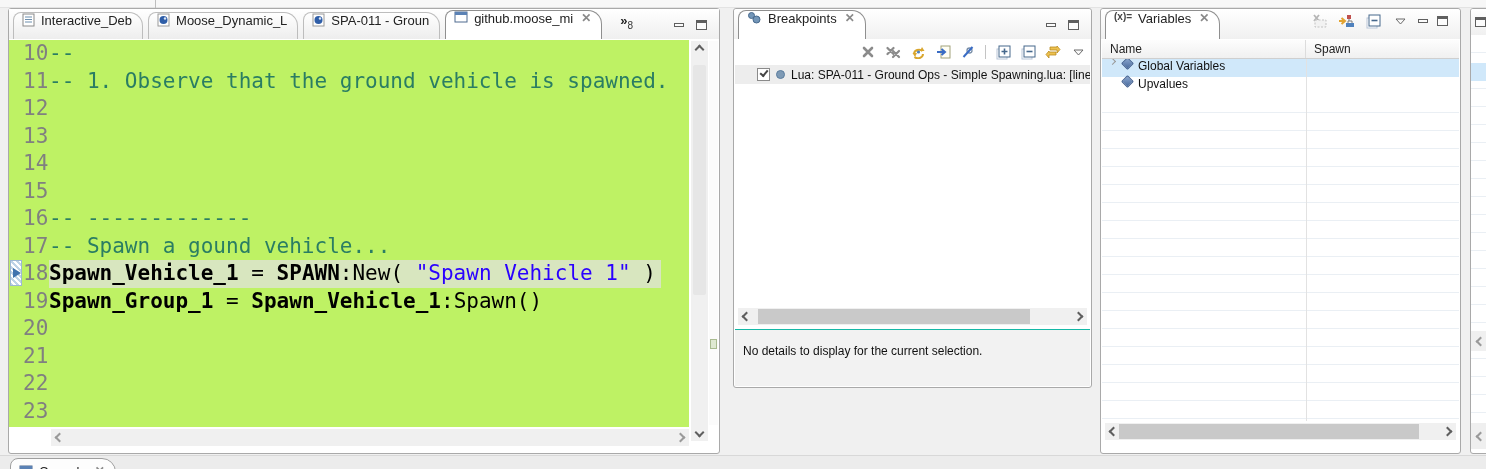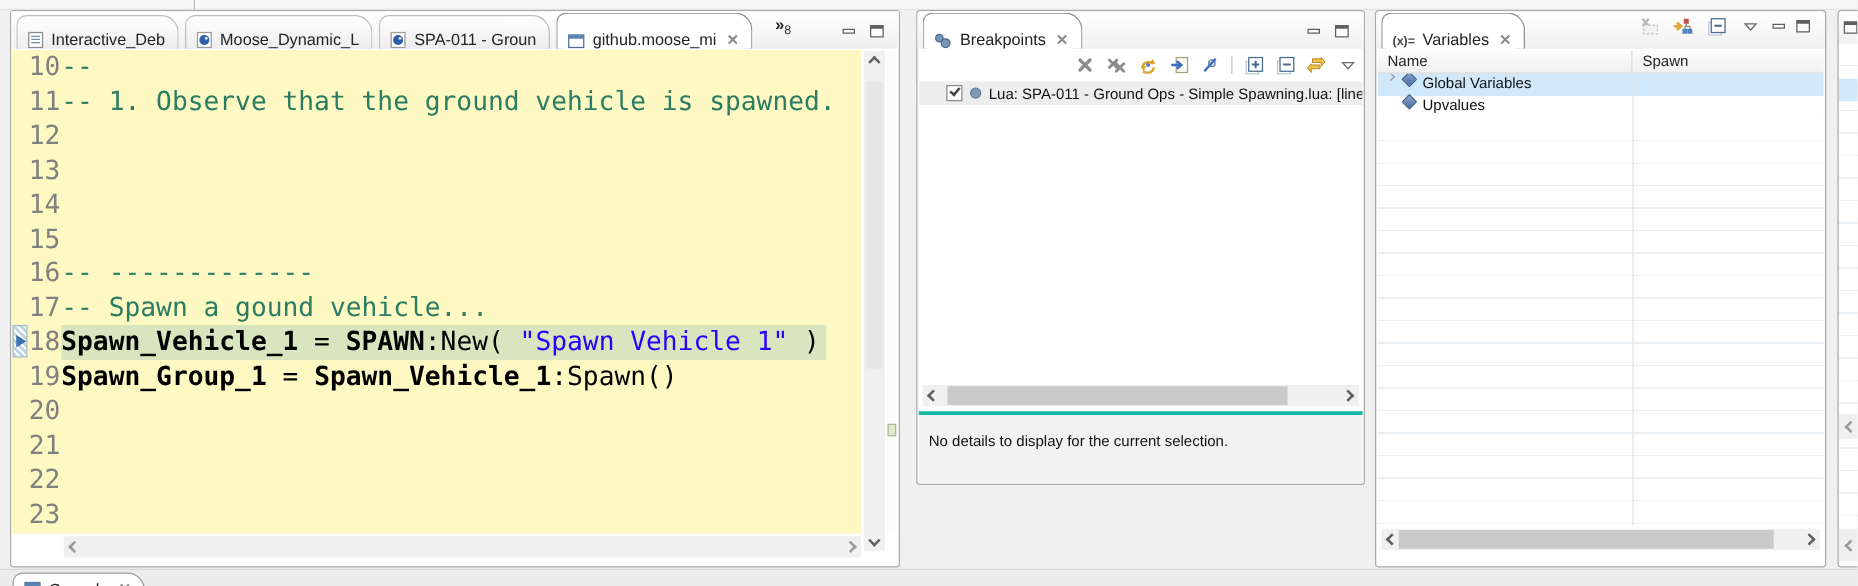--- a/index.html
+++ b/index.html
@@ -15,36 +15,36 @@
     border:1px solid var(--panel-border,#a9a9a9);
     border-radius:3px;
   }
   
   #top-strip { position:absolute; left:0; top:0; width:1486px; height:8px; background:#f7f7f7; border-bottom:1px solid #e3e3e3; }
   #top-strip .vline { position:absolute; left:155px; top:0; width:1px; height:8px; background:#bdbdbd; }
 
   
   .tabbar { position:absolute; left:0; top:0; right:0; height:30px; display:flex; align-items:flex-end; padding:0 4px; background:linear-gradient(#ffffff,#efefef); }
   .tab {
-    display:flex; align-items:flex-end; gap:6px; height:27px; padding:0 10px 0 8px;
+    display:flex; align-items:flex-start; gap:6px; height:27px; padding:0 10px 0 8px;
     border:1px solid #bdbdbd; border-bottom:none; border-radius:8px 14px 0 0;
     background:linear-gradient(#ffffff,#ededed); font-size:13px; color:#222; white-space:nowrap; cursor:default;
   }
   .tab + .tab { margin-left:5px; }
   .tab.active { background:#ffffff; border-color:var(--tab-active-border,#8f8f8f); height:29px; }
   .tab .close { color:#8a8a8a; font-size:12px; font-weight:bold; margin-left:2px; }
   .winbtns { display:flex; gap:12px; align-items:center; margin-left:auto; padding:0 8px 9px 0; }
   .min-ic { width:10px; height:4px; border:1px solid #5f5f5f; background:#fcfcfc; }
   .max-ic { width:11px; height:10px; border:1px solid #5f5f5f; border-top:3px solid #5f5f5f; background:#fcfcfc; }
   .overflow { font-size:13px; font-weight:bold; color:#222; padding-bottom:8px; margin-left:18px; }
   .overflow sub { font-weight:normal; font-size:10px; color:#333; }
 
   
   #editor { left:8px; top:8px; width:712px; height:446px; }
-  #code-wrap { position:absolute; left:0; top:31px; right:30px; bottom:26px; overflow:hidden; background:#fef9c3; }
+  #code-wrap { position:absolute; left:0; top:31px; right:30px; bottom:26px; overflow:hidden; background:#bef264; }
   .code-line { display:flex; align-items:center; height:27.5px; line-height:27.5px; white-space:pre; font-family:"DejaVu Sans Mono", monospace; font-size:21px; }
   .ln { display:inline-block; width:26px; margin-left:14px; padding-right:9px; text-align:right; color:var(--line-number,#808080); flex:0 0 auto; }
   .seg { color:#000; }
   .seg.comment { color:var(--comment,#2a7d63); }
   .seg.str { color:var(--string,#2a00ff); }
   .seg.b { font-weight:bold; }
   .hl { background:var(--current-line-bg,#d8e6bf); padding-right:5px; }
   .ip-marker { position:absolute; left:1px; top:251px; width:12px; height:26px;
     background:repeating-linear-gradient(45deg,#bed3e6 0 2px,#ffffff 2px 4px);
     border:1px solid #9db8d2; display:flex; align-items:center; }
@@ -70,21 +70,21 @@
   .toolbar { position:absolute; top:32px; right:4px; height:22px; display:flex; align-items:center; gap:7px; }
   .tbtn { display:flex; align-items:center; justify-content:center; width:18px; height:18px; }
   .tsep { width:1px; height:14px; background:#c4c4c4; margin:0 1px; }
   #bp-list { position:absolute; left:1px; top:56px; right:1px; height:240px; background:#fff; overflow:hidden; }
   .bp-row { display:flex; align-items:center; gap:6px; height:19px; background:var(--breakpoint-row-bg,#ededed); padding-left:22px; white-space:nowrap; overflow:hidden; }
   .checkbox { width:13px; height:13px; border:1px solid #8a8a8a; background:#fff; position:relative; flex:0 0 auto; }
   .checkbox::after { content:""; position:absolute; left:2px; top:1px; width:6px; height:3px; border-left:2px solid #454545; border-bottom:2px solid #454545; transform:rotate(-50deg); }
   .bp-dot { width:9px; height:9px; border-radius:50%; background:#7e9ab5; border:1px solid #5b7d9e; flex:0 0 auto; }
   .bp-label { font-size:12px; color:#111; }
   #bp-hscroll { left:4px; right:4px; top:299px; height:17px; justify-content:space-between; align-items:center; }
-  #bp-details { position:absolute; left:1px; right:1px; top:320px; bottom:1px; background:#f2f2f2; border-top:3px solid #14b8a6; padding:14px 8px; font-size:12px; color:#111; }
+  #bp-details { position:absolute; left:1px; right:1px; top:320px; bottom:1px; background:#f2f2f2; border-top:1px solid #14b8a6; padding:14px 8px; font-size:12px; color:#111; }
 
   
   #vars { left:1100px; top:8px; width:361px; height:446px; }
   .var-tab-icon { font-size:10px; color:#444; font-weight:bold; letter-spacing:0; }
   #var-cols { position:absolute; left:1px; right:1px; top:31px; height:19px; display:flex; background:linear-gradient(#fdfdfd,#f0f0f0); border-bottom:1px solid #cfcfcf; font-size:12px; color:#222; }
   #var-cols .col-name { width:204px; padding:2px 0 0 8px; border-right:1px solid #dcdcdc; }
   #var-cols .col-value { flex:1; padding:2px 0 0 8px; }
   #var-body { position:absolute; left:1px; right:1px; top:50px; height:362px; background:
       repeating-linear-gradient(#ffffff 0 17px, var(--row-line,#eaeff4) 17px 18px); overflow:hidden; }
   #var-body .col-divider { position:absolute; left:204px; top:0; bottom:0; width:1px; background:#e2e2e2; }

